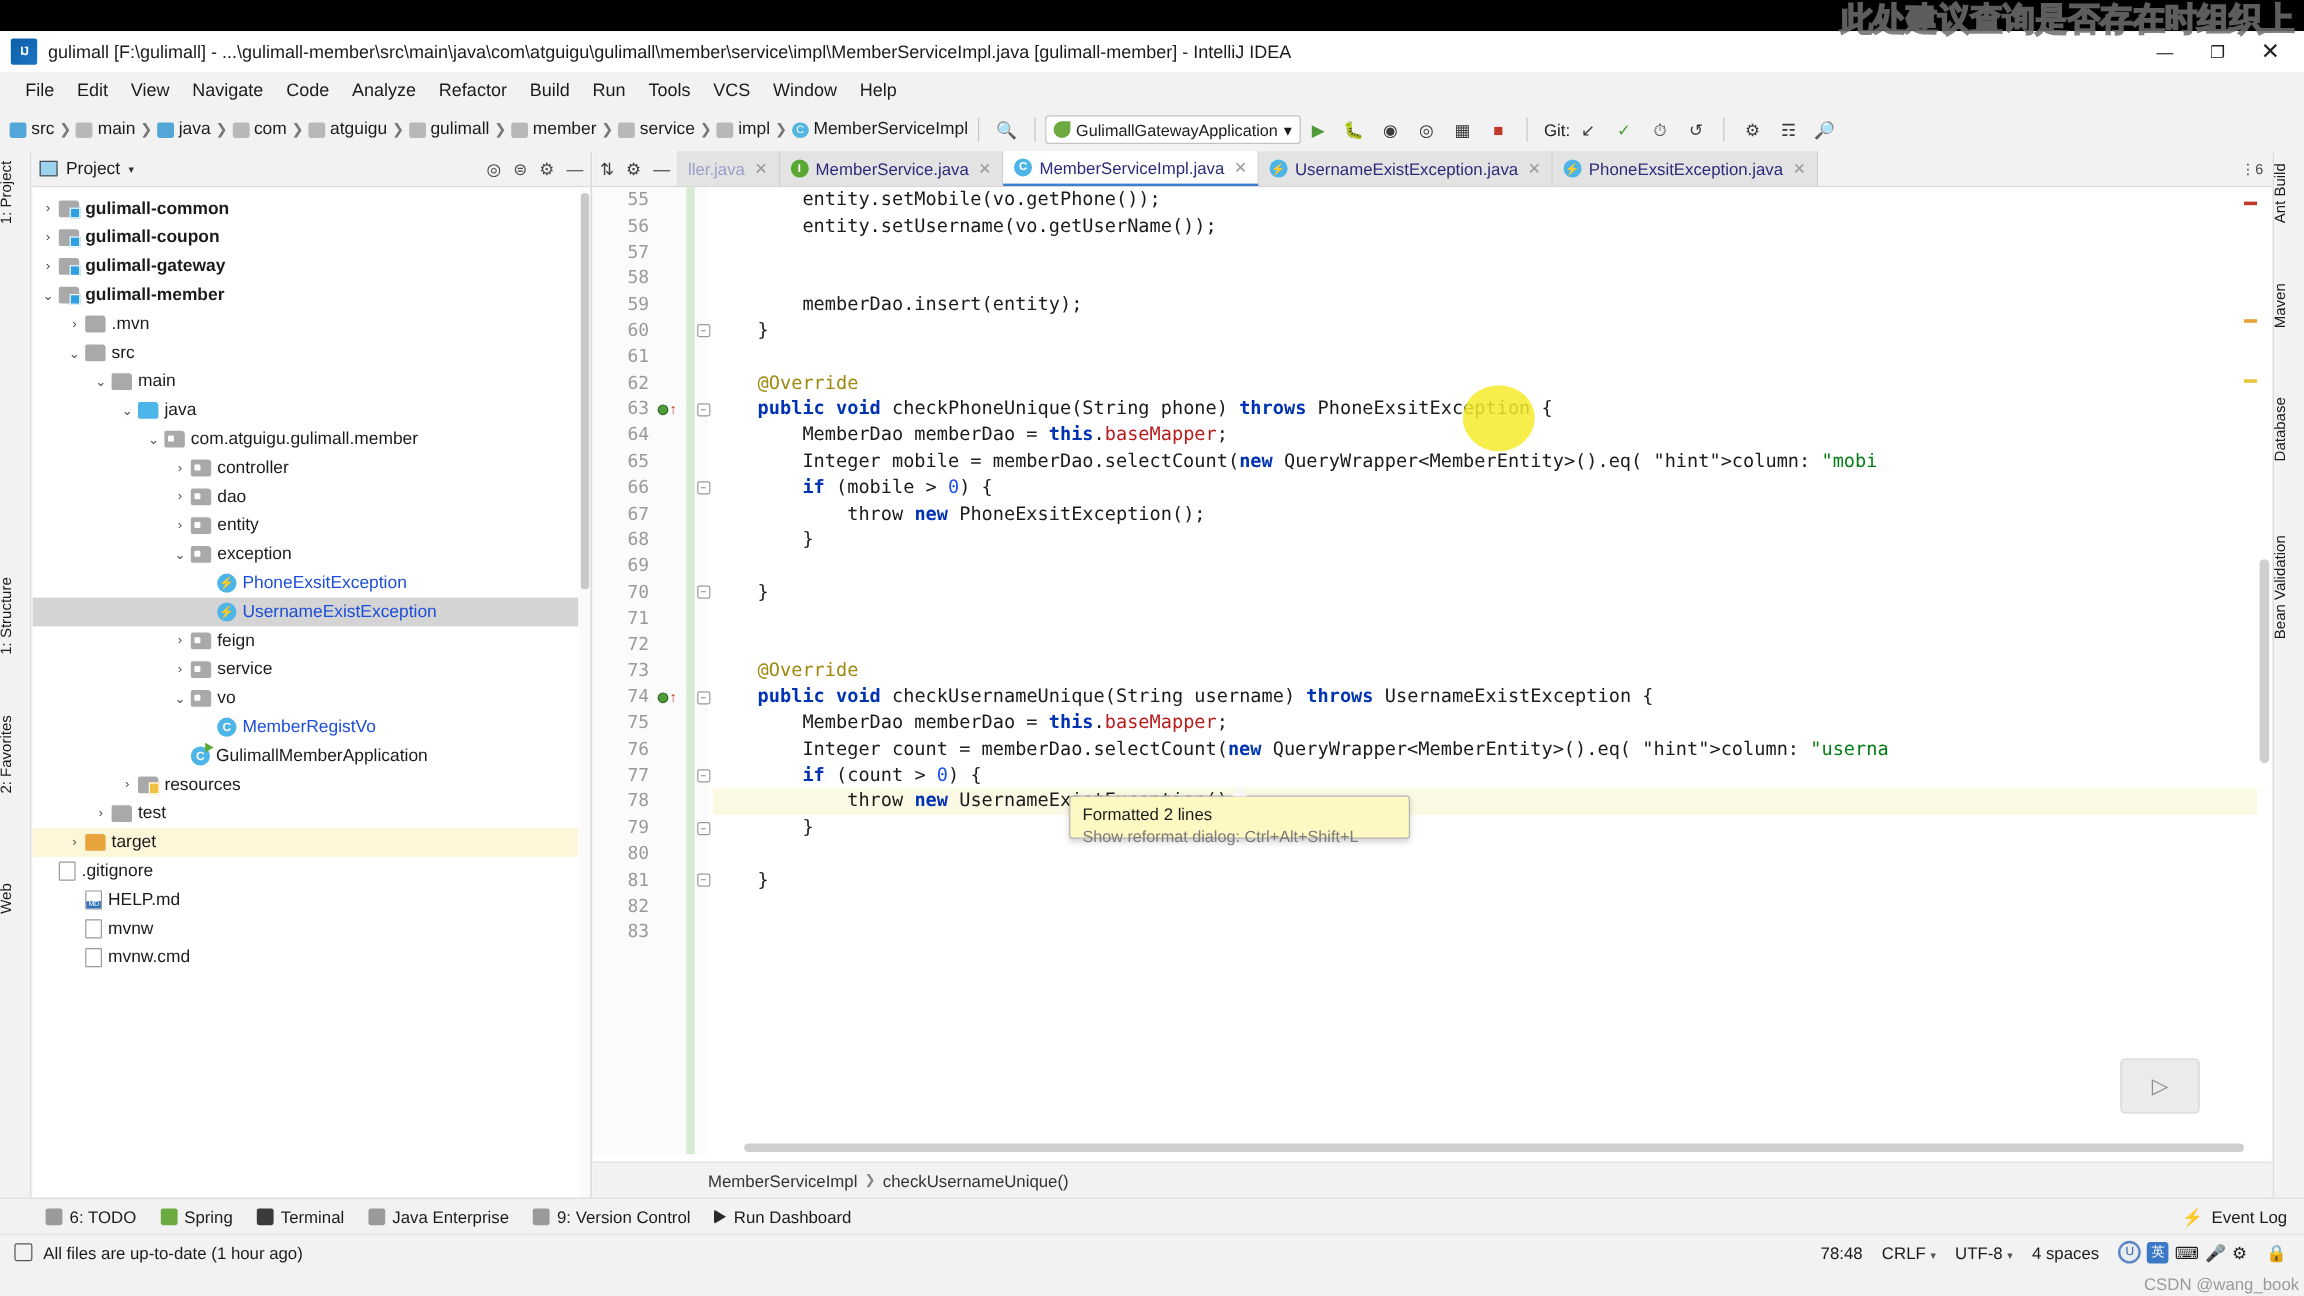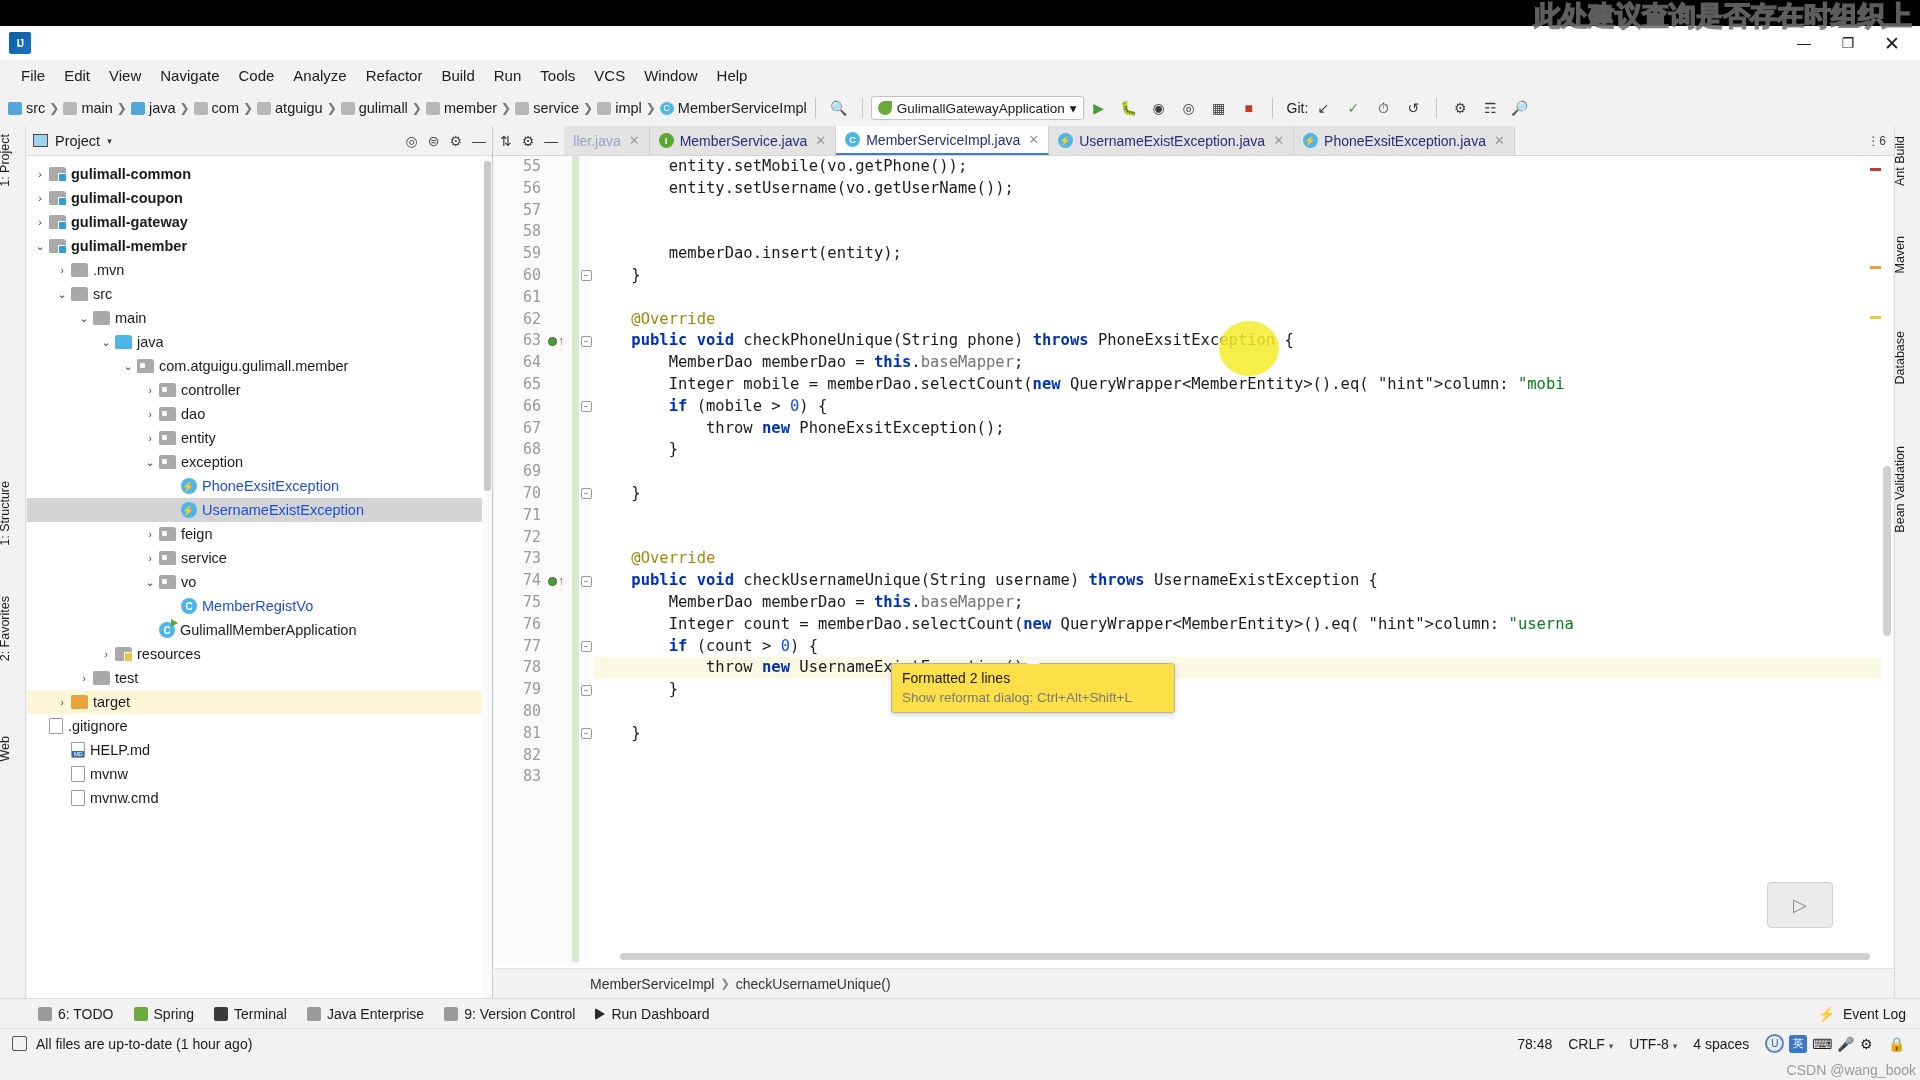--- a/index.html
+++ b/index.html
@@ -139,37 +139,37 @@
      background:#fff; font-size:8px; line-height:9px; text-align:center; color:#555; border-radius:2px;}
 
   .codetext { position:absolute; left:100px; top:0; right:0;
      font-family:"DejaVu Sans Mono", monospace; font-size:15.5px; color:#1b1b1b; white-space:pre; }
   .cl { height:21.8px; line-height:21.8px; }
   .cl.hl { background:#fbf8e4; }
   .kw { color:#0033b3; font-weight:bold; }
   .anno { color:#9e880d; }
   .num { color:#1750eb; }
   .str { color:#067d17; }
-  .fld { color:#737373; }
+  .fld { color:#b91c1c; }
 
   .editor-scroll-v { position:absolute; right:0; top:30px; bottom:36px; width:12px; background:#fff; }
   .esv-thumb { position:absolute; right:2px; top:310px; width:8px; height:170px; background:#cfcfcf; border-radius:4px; }
   .editor-scroll-h { position:absolute; left:96px; right:14px; bottom:36px; height:11px; background:#fff; }
   .esh-thumb { position:absolute; left:30px; top:2px; width:1250px; height:7px; background:#cfcfcf; border-radius:4px; }
   .markers { position:absolute; right:12px; top:30px; width:12px; bottom:46px; }
   .mk { position:absolute; right:0; width:11px; height:3px; }
 
   .breadcrumb-bottom { position:absolute; left:0; right:0; bottom:0; height:30px;
      background:#f2f2f2; display:flex; align-items:center; padding-left:96px;
      font-size:14px; color:#333; gap:6px; border-top:1px solid #e0e0e0;}
   .bc-sep { color:#888; font-size:11px; }
 
   
-  .tooltip { position:absolute; left:891px; top:663px; width:284px; height:50px;
-     background:#fde047; border:1px solid #b4b4b4; border-radius:3px;
+  .tooltip { position:absolute; left:891px; top:663px; width:284px; height:36px;
+     background:#fef9c3; border:1px solid #b4b4b4; border-radius:3px;
      box-shadow:0 2px 5px rgba(0,0,0,0.18); padding:6px 10px; z-index:40; }
   .tooltip .t1 { font-size:14px; color:#1b1b1b; }
   .tooltip .t2 { font-size:13.5px; color:#7a7a7a; margin-top:4px; }
   .tooltip .nub { position:absolute; left:134px; top:-8px; width:14px; height:8px;
      background:#f7f7f7; border-left:1px solid #b4b4b4; border-right:1px solid #b4b4b4;
      clip-path:polygon(50% 0,100% 100%,0 100%); }
 
   
   .blob { position:absolute; border-radius:50%; background:#f5ec2c; opacity:.85; z-index:20; }
 
@@ -220,20 +220,21 @@
 </head>
 <body>
 
 <div id="app">
 
   <div class="black-band"></div>
   <div class="cn-overlay cn-top">此处建议查询是否存在时组织上</div>
 
   <div class="titlebar">
     <div class="ij-logo"></div>
+    <div class="title-text">gulimall [F:\gulimall] - ...\gulimall-member\src\main\java\com\atguigu\gulimall\member\service\impl\MemberServiceImpl.java [gulimall-member] - IntelliJ IDEA</div>
   </div>
   <div class="win-btns">
     <div class="win-btn">—</div>
     <div class="win-btn">❐</div>
     <div class="win-btn close">✕</div>
   </div>
 
   <div class="menubar">
     <div class="menu-item">File</div>
     <div class="menu-item">Edit</div>

